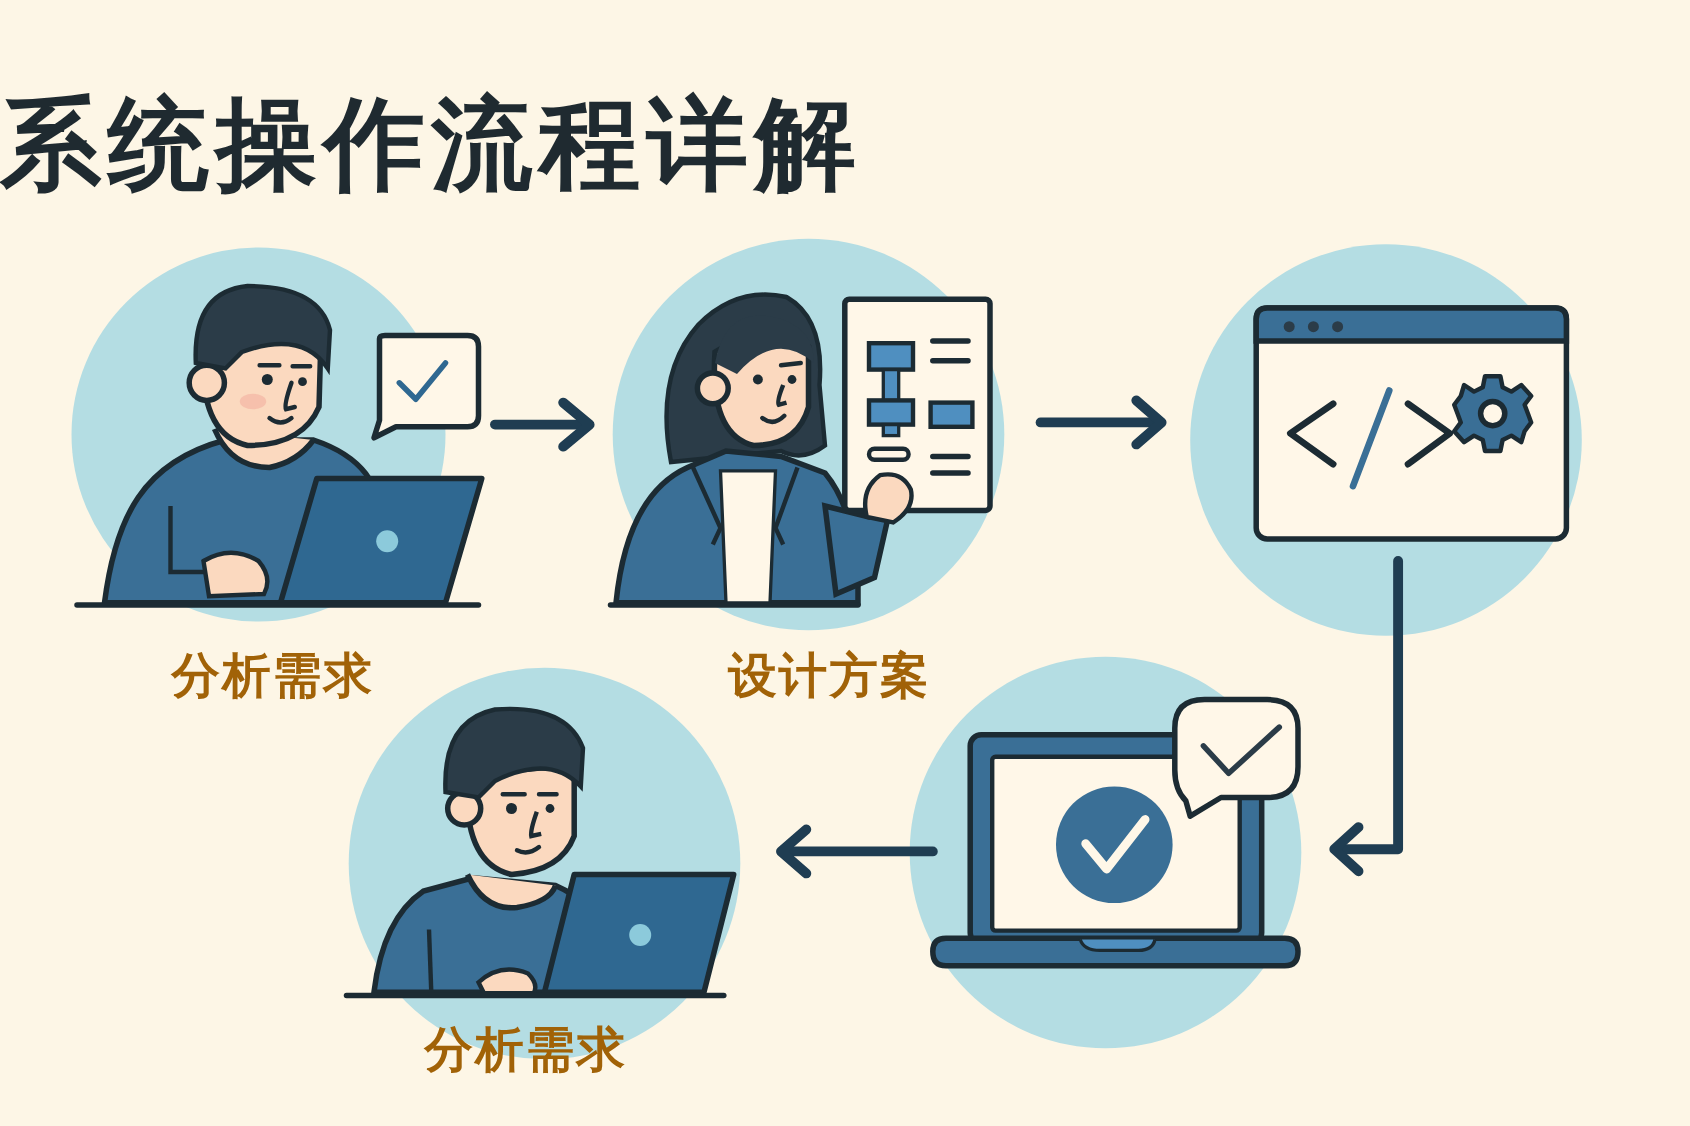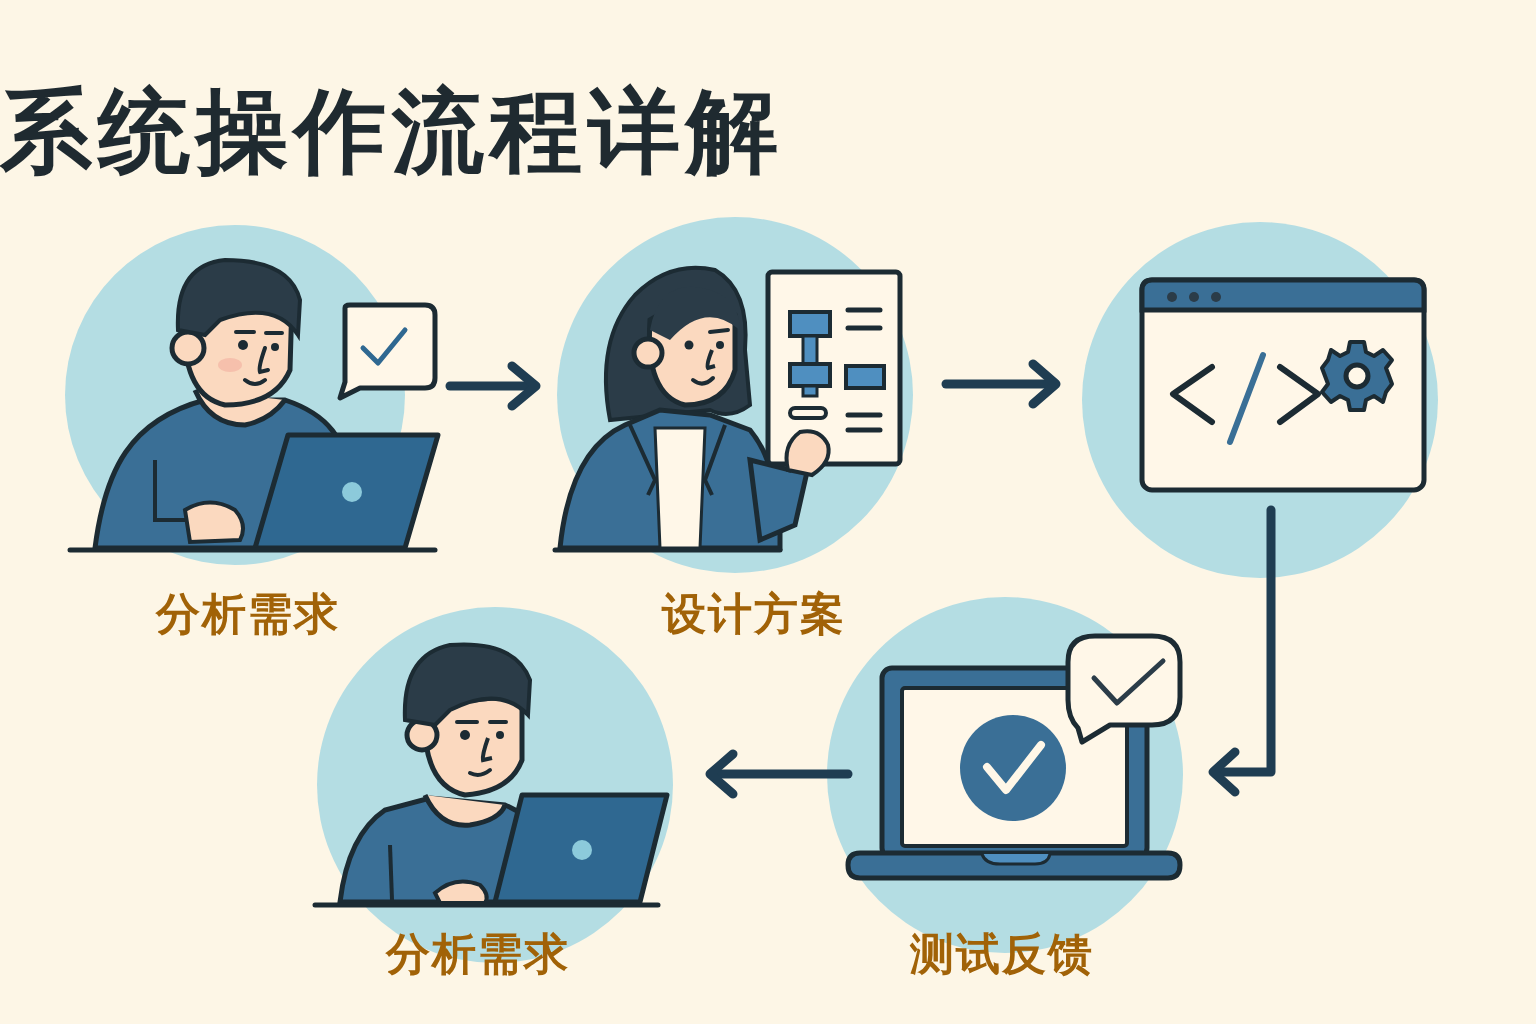--- a/index.html
+++ b/index.html
@@ -126,21 +126,20 @@
     <rect x="62" y="68" width="265" height="190" rx="10" fill="#3a6f96" stroke="#1c2b33" stroke-width="5"></rect>
     <rect x="82" y="88" width="225" height="158" rx="3" fill="#fff7e8" stroke="#1c2b33" stroke-width="4"></rect>
     <circle cx="193" cy="168" r="53" fill="#3a6f96"></circle>
     <path d="M167 167 L186 190 L221 145" fill="none" stroke="#fff7e8" stroke-width="8" stroke-linecap="round" stroke-linejoin="round"></path>
     <path d="M28 265 Q28 253 40 253 L348 253 Q360 253 360 265 Q360 278 348 278 L40 278 Q28 278 28 265 Z" fill="#3a6f96" stroke="#1c2b33" stroke-width="5"></path>
     <path d="M162 254 Q165 264 180 264 L215 264 Q228 264 230 254" fill="#4f8fc0" stroke="#1c2b33" stroke-width="3"></path>
 
     <path d="M248 62 Q248 36 275 36 L332 36 Q360 36 360 62 L360 97 Q360 125 332 125 L290 125 L262 142 L258 128 Q248 118 248 100 Z" fill="#fff7e8" stroke="#1c2b33" stroke-width="5" stroke-linejoin="round"></path>
     <path d="M274 78 L297 103 L343 61" fill="none" stroke="#2b3c48" stroke-width="5" stroke-linecap="round" stroke-linejoin="round"></path>
   </svg>
-  <div class="label" style="left:90px;top:325px;">测试反馈</div>
 </div>
 
 <svg class="arrow" style="left:700px;top:748px;" width="160" height="55">
   <line x1="148" y1="26" x2="14" y2="26" stroke="#1f3d52" stroke-width="9" stroke-linecap="round"></line>
   <path d="M33 6 L10 26 L33 46" fill="none" stroke="#1f3d52" stroke-width="9" stroke-linecap="round" stroke-linejoin="round"></path>
 </svg>
 
 <div class="step" style="left:300px;top:600px;width:400px;height:320px;">
   <svg width="400" height="320" viewBox="0 0 400 320">
     <circle cx="195" cy="185" r="178" fill="#b4dde3"></circle>

